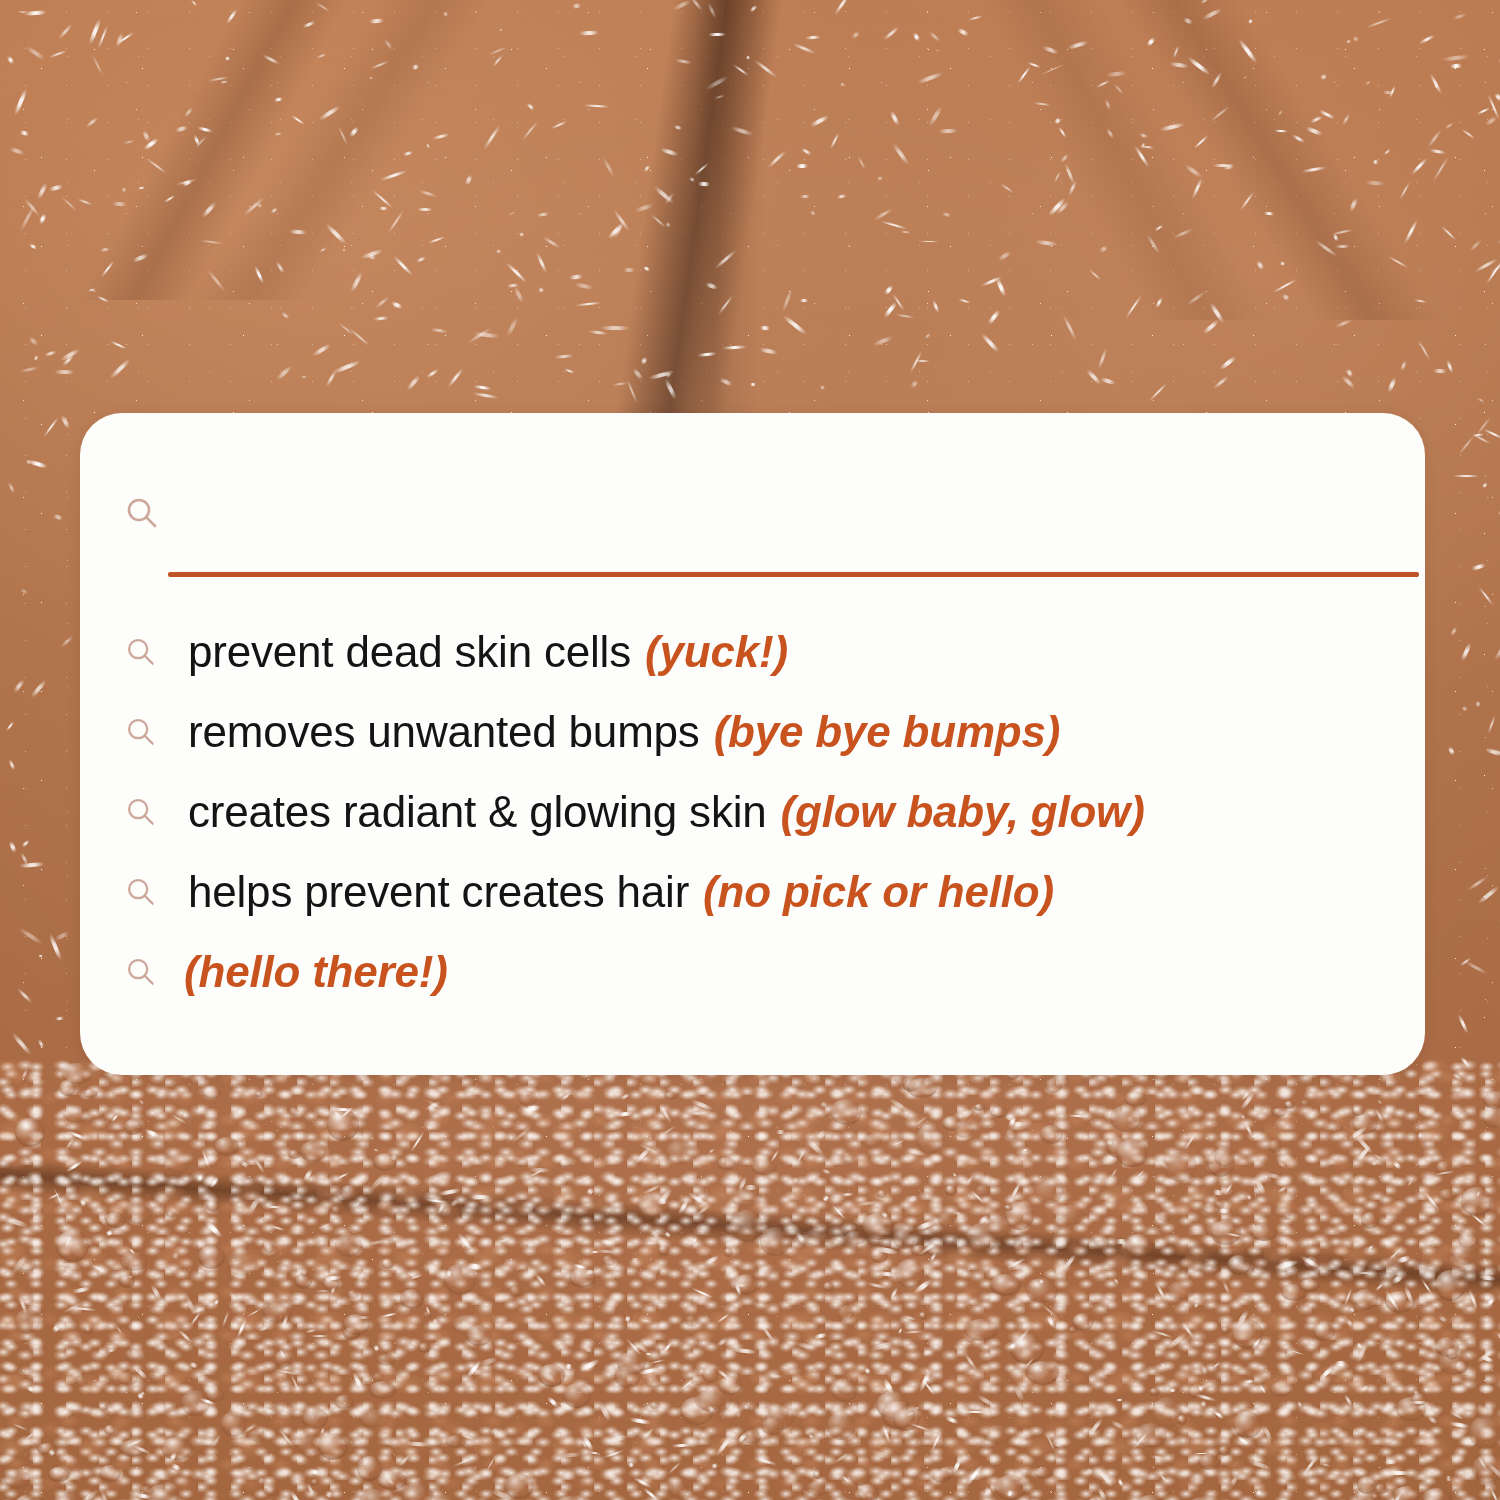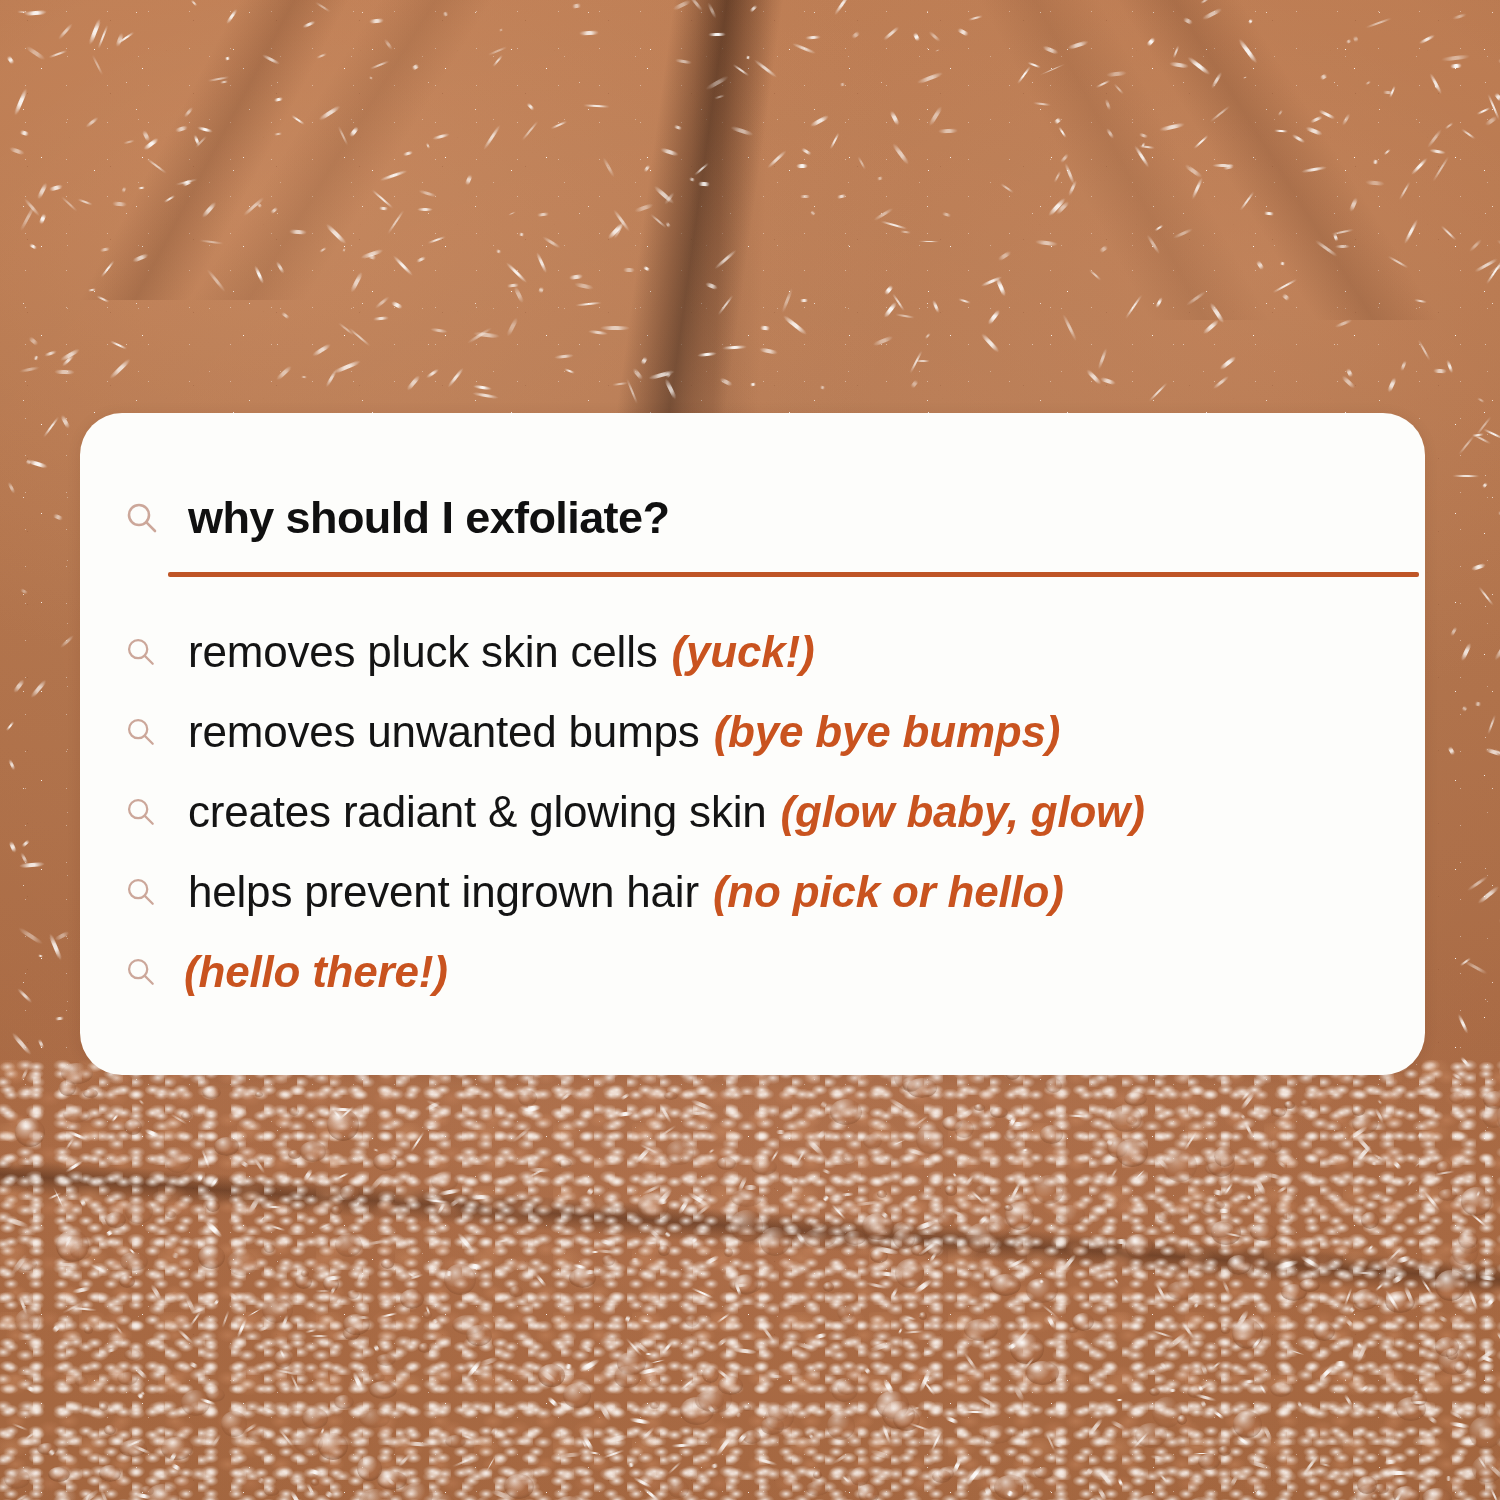--- a/index.html
+++ b/index.html
@@ -1370,34 +1370,33 @@
   <div class="card">
     <div class="card-inner">
 
       <div class="header-row">
         <span class="header-icon">
           <svg class="mag" width="36" height="36" viewBox="0 0 36 36" aria-hidden="true">
             <circle cx="15" cy="15" r="10" fill="none" stroke="#cca79a" stroke-width="2.6"></circle>
             <line x1="22.2" y1="22.2" x2="31" y2="31" stroke="#cca79a" stroke-width="2.6" stroke-linecap="round"></line>
           </svg>
         </span>
-        <span class="title">why should I exfoliate?</span>
       </div>
 
       <div class="divider"></div>
 
       <div class="list" id="benefit-list">
           <div class="list-item">
             <span class="item-icon">
               <svg class="mag" width="34" height="34" viewBox="0 0 36 36" aria-hidden="true">
                 <circle cx="15" cy="15" r="9.6" fill="none" stroke="#cca79a" stroke-width="2.4"></circle>
                 <line x1="21.8" y1="21.8" x2="30.4" y2="30.4" stroke="#cca79a" stroke-width="2.4" stroke-linecap="round"></line>
               </svg>
             </span>
-            <span class="item-text">removes pluck skin cells</span>
+            <span class="item-text">prevent dead skin cells</span>
             <span class="item-note">(yuck!)</span>
           </div>
           <div class="list-item">
             <span class="item-icon">
               <svg class="mag" width="34" height="34" viewBox="0 0 36 36" aria-hidden="true">
                 <circle cx="15" cy="15" r="9.6" fill="none" stroke="#cca79a" stroke-width="2.4"></circle>
                 <line x1="21.8" y1="21.8" x2="30.4" y2="30.4" stroke="#cca79a" stroke-width="2.4" stroke-linecap="round"></line>
               </svg>
             </span>
             <span class="item-text">removes unwanted bumps</span>
@@ -1413,21 +1412,21 @@
             <span class="item-text">creates radiant &amp; glowing skin</span>
             <span class="item-note">(glow baby, glow)</span>
           </div>
           <div class="list-item">
             <span class="item-icon">
               <svg class="mag" width="34" height="34" viewBox="0 0 36 36" aria-hidden="true">
                 <circle cx="15" cy="15" r="9.6" fill="none" stroke="#cca79a" stroke-width="2.4"></circle>
                 <line x1="21.8" y1="21.8" x2="30.4" y2="30.4" stroke="#cca79a" stroke-width="2.4" stroke-linecap="round"></line>
               </svg>
             </span>
-            <span class="item-text">helps prevent ingrown hair</span>
+            <span class="item-text">helps prevent creates hair</span>
             <span class="item-note">(no pick or hello)</span>
           </div>
           <div class="list-item">
             <span class="item-icon">
               <svg class="mag" width="34" height="34" viewBox="0 0 36 36" aria-hidden="true">
                 <circle cx="15" cy="15" r="9.6" fill="none" stroke="#cca79a" stroke-width="2.4"></circle>
                 <line x1="21.8" y1="21.8" x2="30.4" y2="30.4" stroke="#cca79a" stroke-width="2.4" stroke-linecap="round"></line>
               </svg>
             </span>
             <span class="item-note">(hello there!)</span>

